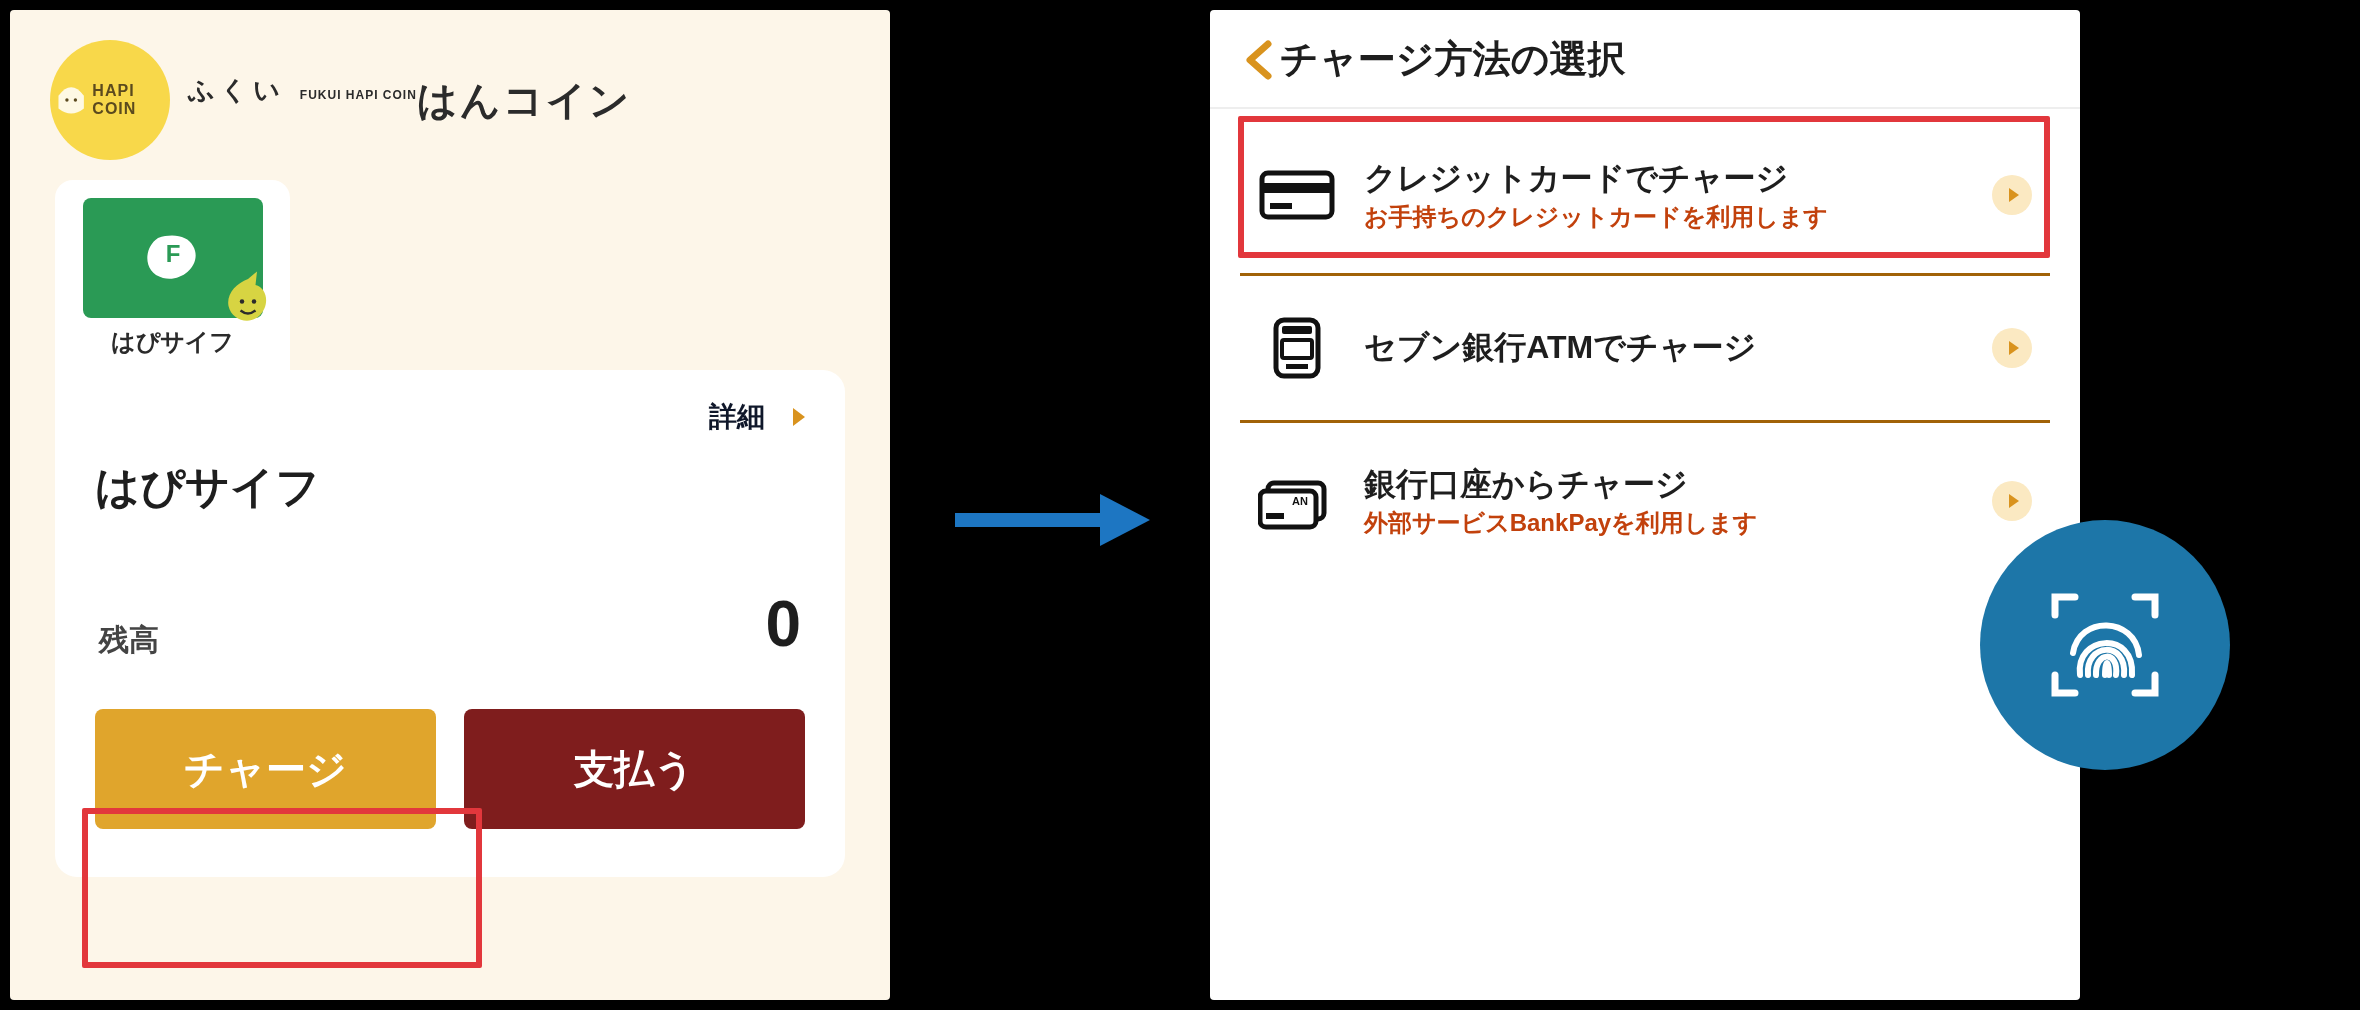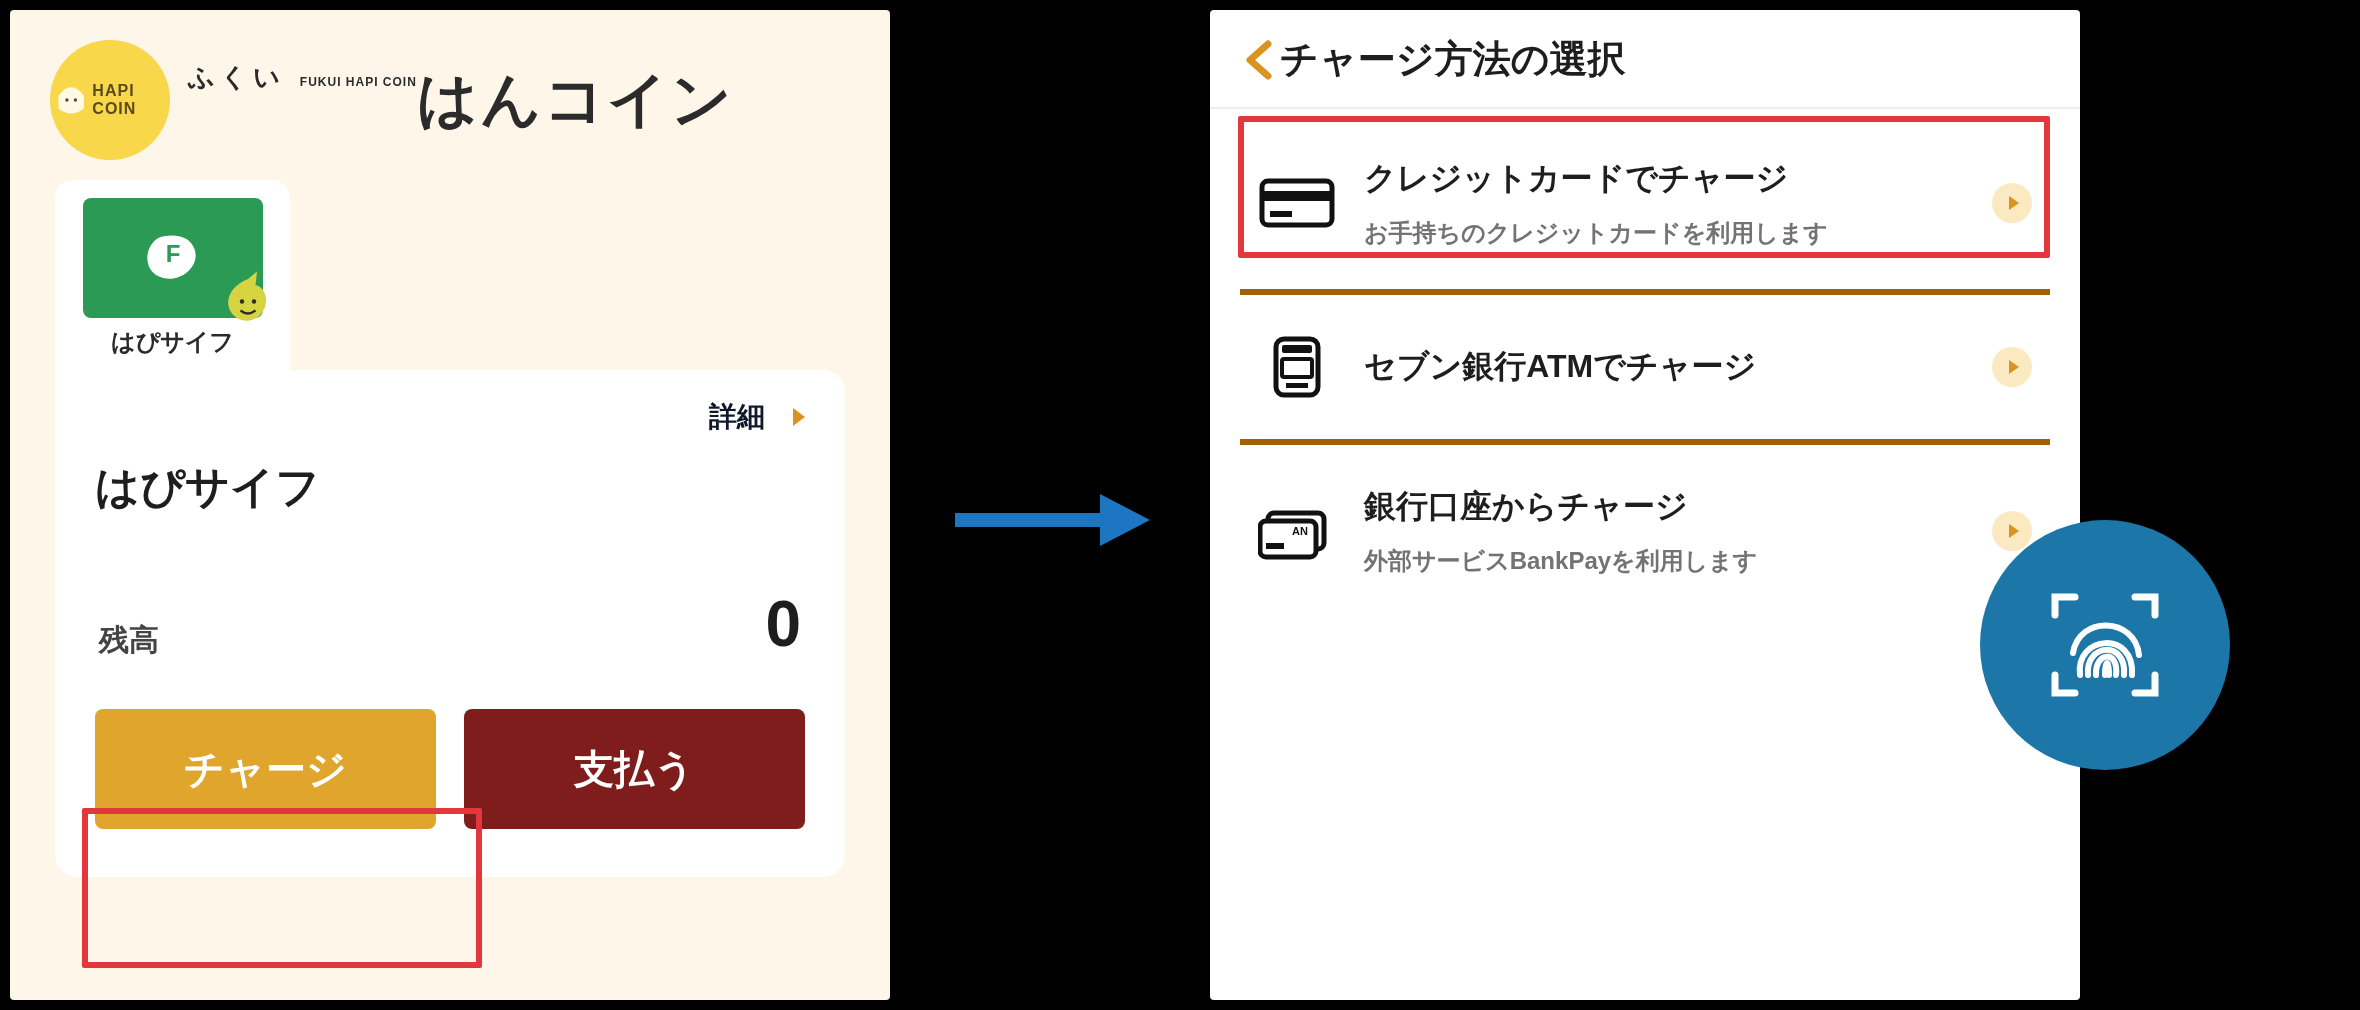--- a/index.html
+++ b/index.html
@@ -38,21 +38,21 @@
     justify-content: center;
     font-size: 14px;
     font-weight: 700;
     color: #5b4a1e;
   }
   .brand-badge svg { width: 50px; height: 40px; }
   .brand-badge .hc { font-size: 16px; letter-spacing: 1px; }
   .brand-text { display:flex; flex-direction:row; }
   .brand-furi { font-size: 26px; font-weight: 800; color:#2b2b2b; letter-spacing: 6px; }
   .brand-sub { font-size: 12px; font-weight:700; color:#2b2b2b; letter-spacing:1px; }
-  .brand-logo { font-size: 60px; font-weight: 900; color:#2b2b2b; letter-spacing: 2px; }
+  .brand-logo { font-size: 40px; font-weight: 900; color:#2b2b2b; letter-spacing: 2px; }
 
   .wallet-card-wrap {
     padding: 0 45px;
   }
   .wallet-tab {
     width: 235px;
     background:#fff;
     border-radius: 18px 18px 0 0;
     padding: 18px 18px 12px 18px;
     display:flex; flex-direction:column; align-items:center;
@@ -155,29 +155,29 @@
   .sr-title {
     flex:1; text-align:left;
     font-size:38px; font-weight:900; color:#1e1e1e;
     margin-right:40px;
   }
 
   .charge-options { padding: 8px 30px; }
   .option {
     display:flex; align-items:center;
     padding: 40px 18px;
-    border-bottom:6px solid #a16207;
+    border-bottom:3px solid #a16207;
     cursor:pointer;
     gap:28px;
     position:relative;
   }
   .option .oicon { width:78px; height:64px; flex-shrink:0; color:#111; }
   .option .otexts { flex:1; }
   .option .ot-title { font-size:32px; font-weight:900; color:#1e1e1e; }
-  .option .ot-sub   { font-size:24px; color:#737373; font-weight:600; margin-top:16px; }
+  .option .ot-sub   { font-size:24px; color:#c2410c; font-weight:600; margin-top:0; }
   .option .ot-arrow {
     width:40px; height:40px;
     border-radius:50%;
     background:#fbe9c2;
     display:flex; align-items:center; justify-content:center;
   }
   .option .ot-arrow .tri {
     width:0;height:0;
     border-top:7px solid transparent;
     border-bottom:7px solid transparent;

